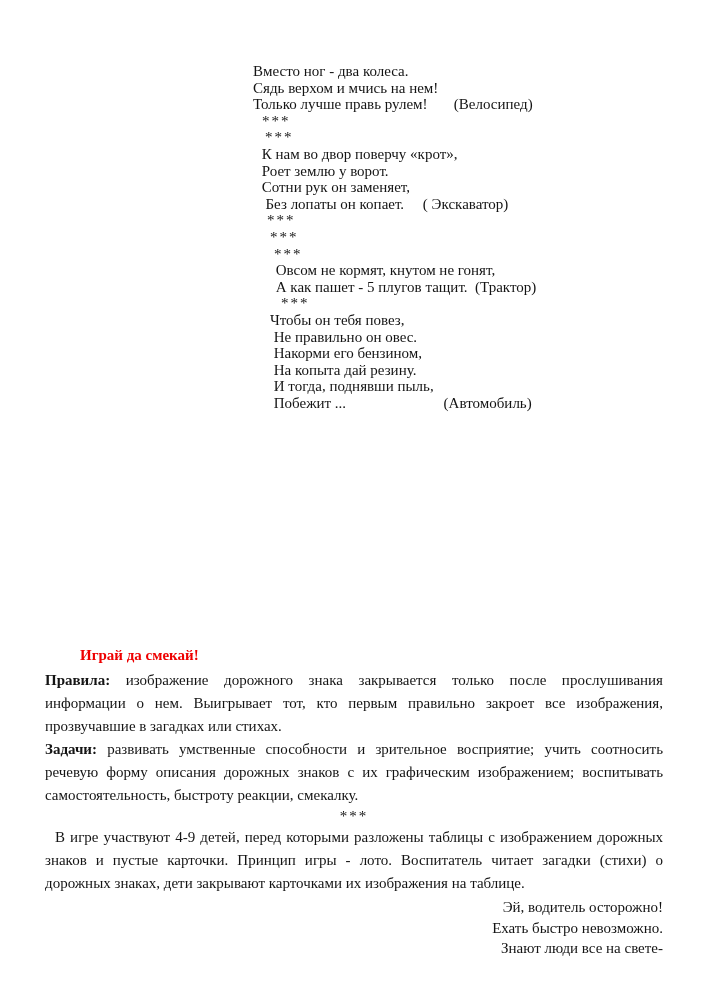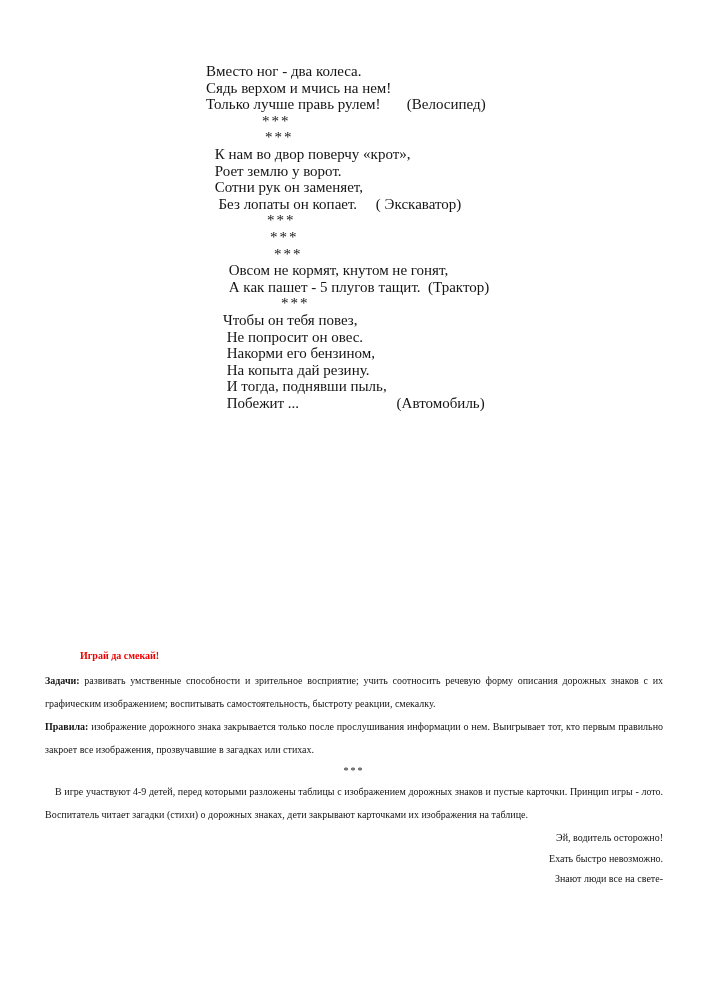--- a/index.html
+++ b/index.html
@@ -14,35 +14,35 @@
   }
   
   .poems {
     position: absolute;
     left: 206px;
     top: 63px;
     font-size: 15px;
     line-height: 16.6px;
     white-space: pre;
   }
-  .stanza { white-space: pre; }
+  .stanza { white-space: pre; margin-left: 47px; }
   .sep { padding-left: 56px; letter-spacing: 2px; }
   .g2 { margin-left: 3px; }
   .g3 { margin-left: 5px; }
   .g4 { margin-left: 8px; }
   .g5 { margin-left: 12px; }
   .g6 { margin-left: 19px; }
   .g7 { margin-left: 17px; }
   
   .section2 {
     position: absolute;
     left: 45px;
     right: 44px;
     top: 646px;
-    font-size: 10px;
+    font-size: 15px;
   }
   .heading {
     font-weight: bold;
     padding-left: 35px;
     line-height: 19px;
     margin-bottom: 4px;
   }
   .para {
     margin: 0;
     text-align: justify;
@@ -68,32 +68,32 @@
 
 <div class="page" style="color: rgb(20, 20, 20); background: rgb(255, 255, 255);">
 
   <div class="poems"><div class="group g1"><div class="stanza">Вместо ног - два колеса.
 Сядь верхом и мчись на нем!
 Только лучше правь рулем!       (Велосипед)</div><div class="sep">***</div></div><div class="group g2"><div class="sep">***</div></div><div class="group g3"><div class="stanza"> К нам во двор поверчу «крот»,
  Роет землю у ворот.
  Сотни рук он заменяет,
   Без лопаты он копает.     ( Экскаватор)</div><div class="sep">***</div></div><div class="group g4"><div class="sep">***</div></div><div class="group g5"><div class="sep">***</div></div><div class="group g6"><div class="stanza"> Овсом не кормят, кнутом не гонят,
  А как пашет - 5 плугов тащит.  (Трактор)</div><div class="sep">***</div></div><div class="group g7"><div class="stanza">Чтобы он тебя повез,
- Не попросит он овес.
+ Не правильно он овес.
  Накорми его бензином,
  На копыта дай резину.
  И тогда, поднявши пыль,
  Побежит ...                          (Автомобиль)</div></div></div>
 
   <div class="section2">
     <div class="heading" style="color: rgb(238, 0, 0);">Играй да смекай!</div>
 
+    <p class="para"><b class="lead">Правила:</b><span> изображение дорожного знака закрывается только после прослушивания информации о нем. Выигрывает тот, кто первым правильно закроет все изображения, прозвучавшие в загадках или стихах.</span></p>
+
     <p class="para"><b class="lead">Задачи:</b><span> развивать умственные способности и зрительное восприятие; учить соотносить речевую форму описания дорожных знаков с их графическим изображением; воспитывать самостоятельность, быстроту реакции, смекалку.</span></p>
-
-    <p class="para"><b class="lead">Правила:</b><span> изображение дорожного знака закрывается только после прослушивания информации о нем. Выигрывает тот, кто первым правильно закроет все изображения, прозвучавшие в загадках или стихах.</span></p>
 
     <div class="center-sep">***</div>
 
     <p class="para game">В игре участвуют 4-9 детей, перед которыми разложены таблицы с изображением дорожных знаков и пустые карточки. Принцип игры - лото. Воспитатель читает загадки (стихи) о дорожных знаках, дети закрывают карточками их изображения на таблице.</p>
 
     <div class="bottom-poem">Эй, водитель осторожно!
 Ехать быстро невозможно.
 Знают люди все на свете-</div>
   </div>
 

